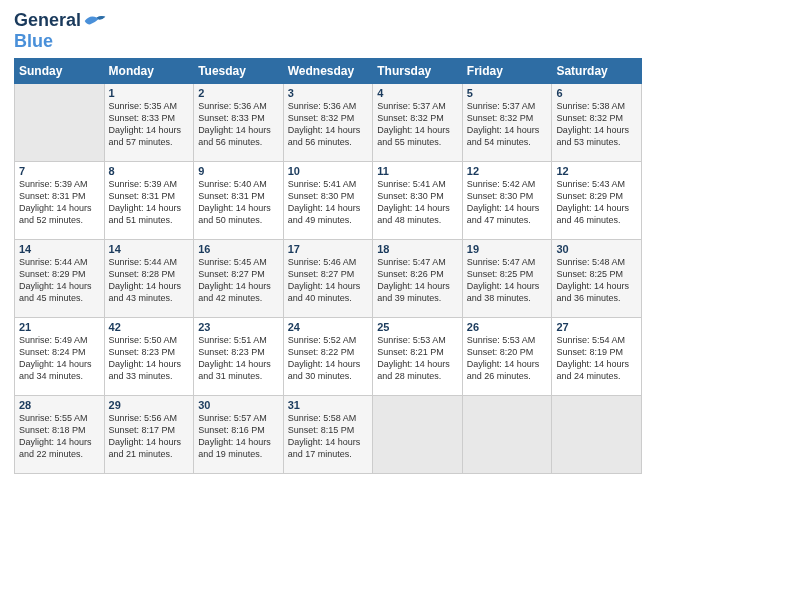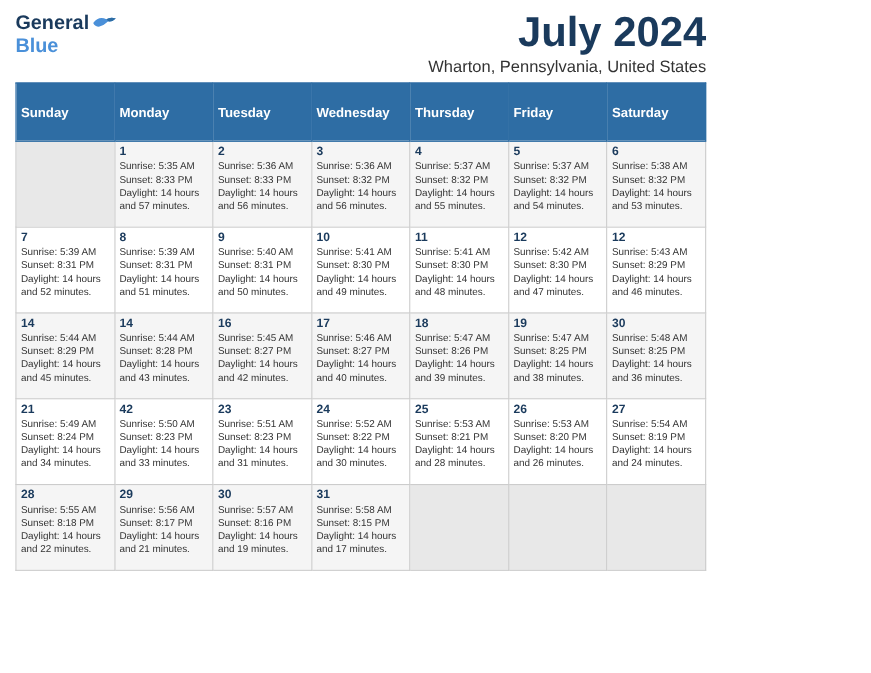--- a/index.html
+++ b/index.html
@@ -61,21 +61,21 @@
     table {
       width: 100%;
       border-collapse: collapse;
       table-layout: fixed;
     }
     thead tr th {
       background-color: #2e6da4;
       color: #fff;
       font-size: 12px;
       font-weight: bold;
-      padding: 19px 4px;
+      padding: 5px 4px;
       text-align: left;
       border: 1px solid #2e6da4;
     }
     tbody tr td {
       border: 1px solid #ccc;
       vertical-align: top;
       padding: 3px 4px;
       font-size: 9.5px;
       color: #333;
       height: 78px;
@@ -112,24 +112,20 @@
         <span class="logo-general">General</span>
         <svg class="logo-bird" viewBox="0 0 28 20" fill="none">
           <path d="M2 10 Q8 2 16 6 Q20 3 26 5 Q22 9 18 8 Q14 12 8 14 Q4 14 2 10Z" fill="#4a90d9"></path>
           <path d="M16 6 Q20 3 26 5 Q22 9 18 8Z" fill="#2e6da4"></path>
         </svg>
       </div>
       <div>
         <span class="logo-blue">Blue</span>
       </div>
     </div>
-    <div class="title-area">
-      <div class="month-title">July 2024</div>
-      <div class="location">Wharton, Pennsylvania, United States</div>
-    </div>
   </div>
 
   <table>
     <thead>
       <tr>
         <th>Sunday</th>
         <th>Monday</th>
         <th>Tuesday</th>
         <th>Wednesday</th>
         <th>Thursday</th>

